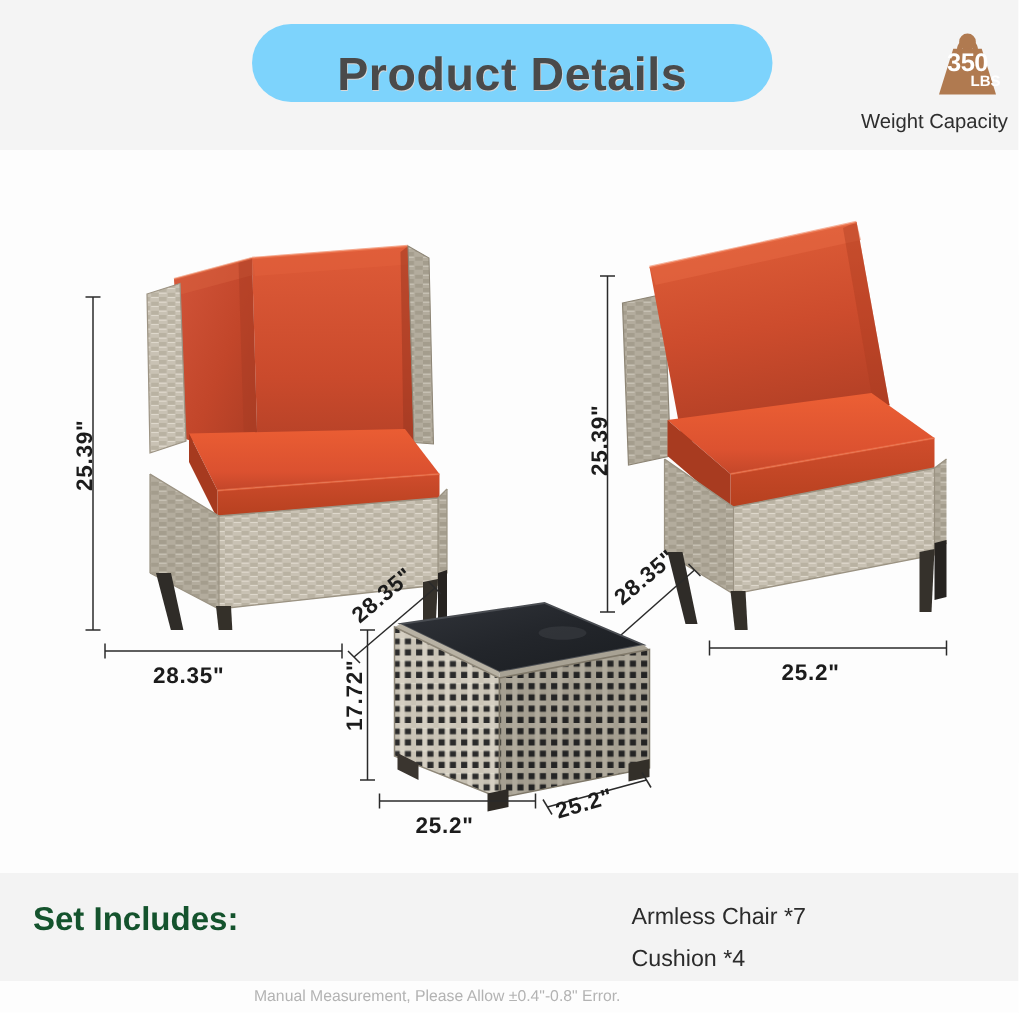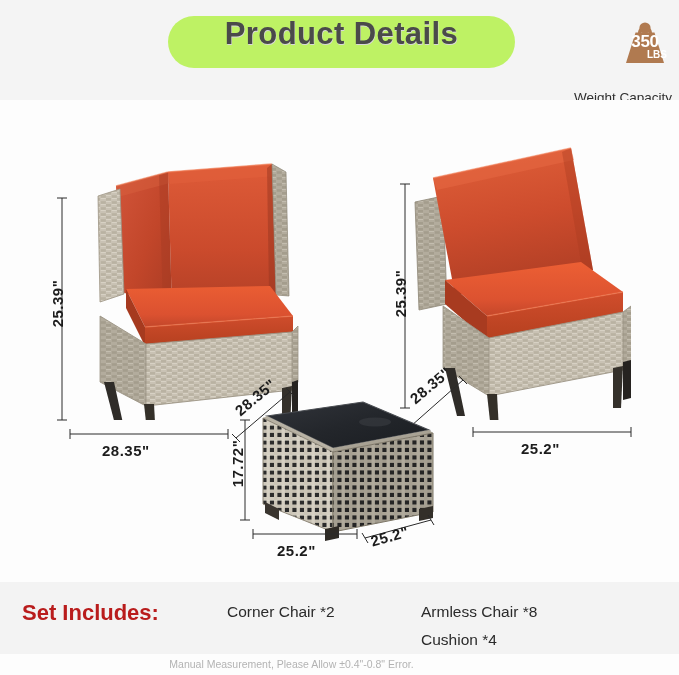--- a/index.html
+++ b/index.html
@@ -25,24 +25,24 @@
   .header {
     position: absolute;
     left: 0; top: 0;
     width: 679px; height: 100px;
     background: #f4f4f4;
   }
   .title-pill {
     position: absolute;
     left: 168px; top: 16px;
     width: 347px; height: 52px;
-    background: #bef264;
+    background: #7dd3fc;
     border-radius: 26px;
     display: flex;
-    align-items: flex-start;
+    align-items: flex-end;
     justify-content: center;
   }
   .title-text {
     font-size: 31px;
     font-weight: bold;
     color: #4a4a4a;
     letter-spacing: 0.4px;
     text-shadow: 0.5px 0.5px 0 #d8d8d8;
   }
 
@@ -74,21 +74,21 @@
     position: absolute;
     left: 12px; top: 34px;
     width: 54px;
     text-align: center;
     font-size: 10px;
     font-weight: bold;
     color: #ffffff;
     line-height: 1;
   }
   .weight-caption {
-    margin-top: 20px;
+    margin-top: 3px;
     font-size: 13.5px;
     color: #2e2e2e;
     white-space: nowrap;
   }
 
   
   .diagram {
     position: absolute;
     left: 0; top: 100px;
     width: 679px; height: 475px;
@@ -115,21 +115,21 @@
     position: absolute;
     left: 0; top: 582px;
     width: 679px; height: 72px;
     background: #f3f3f3;
   }
   .set-title {
     position: absolute;
     left: 22px; top: 18px;
     font-size: 22px;
     font-weight: bold;
-    color: #b91c1c;
+    color: #14532d;
   }
   .set-col {
     position: absolute;
     font-size: 15.5px;
     color: #2b2b2b;
   }
   .set-c1 { left: 227px; }
   .set-c2 { left: 421px; }
   .set-r1 { top: 21px; }
   .set-r2 { top: 49px; }
@@ -402,20 +402,19 @@
       <div class="dim-label" style="left:72px; top:150px;">25.2"</div>
 
       <div class="dim-label" style="left:166px; top:141px; transform:rotate(-16deg); transform-origin:0 50%;">25.2"</div>
     </div>
 
   </div>
 
   <div class="set-panel">
     <div class="set-title">Set Includes:</div>
 
-    <div class="set-col set-c1 set-r1">Corner Chair *2</div>
-    <div class="set-col set-c2 set-r1">Armless Chair  *8</div>
+    <div class="set-col set-c2 set-r1">Armless Chair  *7</div>
     <div class="set-col set-c2 set-r2">Cushion *4</div>
   </div>
 
   <div class="footnote">Manual Measurement, Please Allow ±0.4"-0.8" Error.</div>
 
 </div>
 
 </body></html>

